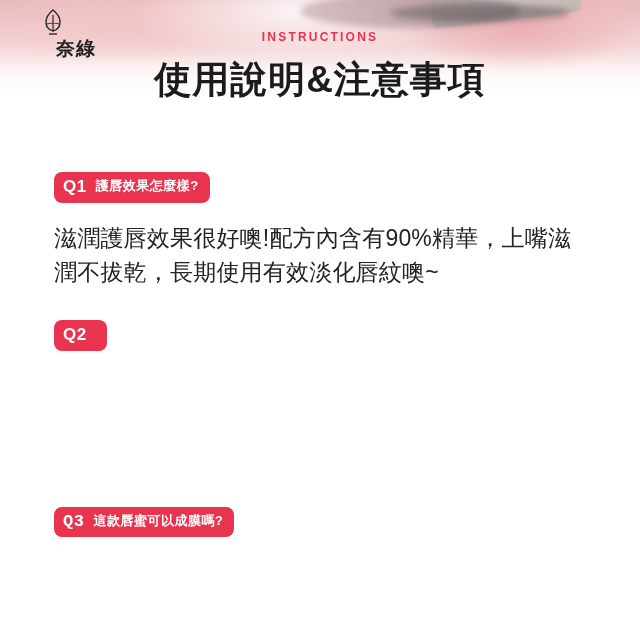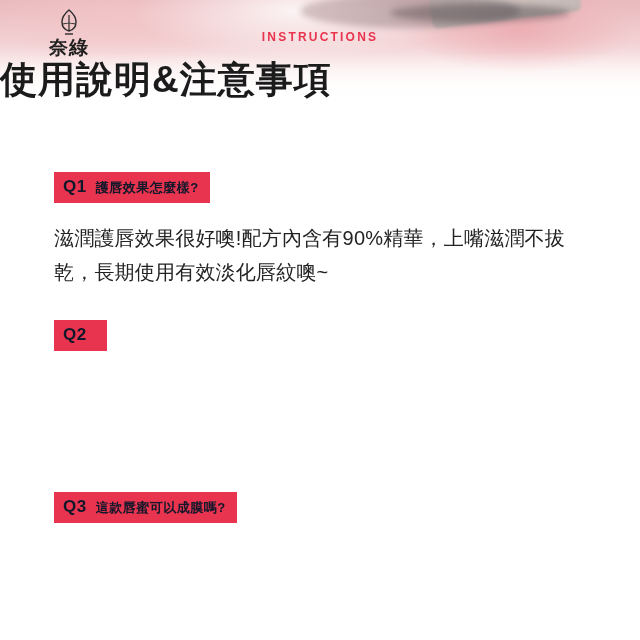--- a/index.html
+++ b/index.html
@@ -71,27 +71,26 @@
     left: 0;
     bottom: 0;
     width: 640px;
     height: 60px;
     background: linear-gradient(180deg, rgba(255,255,255,0) 0%, #ffffff 88%);
   }
 
   
   .logo {
     position: absolute;
-    left: 26px;
+    left: 10px;
     top: 8px;
     width: 86px;
     height: 66px;
-    text-align: center;
+    text-align: right;
     color: #2a2a2a;
-    font-family: Liberation Mono, monospace;
   }
   .logo .mark {
     display: block;
     margin: 0 auto;
     width: 34px;
     height: 30px;
   }
   .logo .brand-text {
     display: block;
     font-size: 19px;
@@ -111,58 +110,59 @@
     font-size: 12px;
     font-weight: bold;
     letter-spacing: 2.2px;
     color: #e8344e;
   }
   .main-title {
     position: absolute;
     top: 55px;
     left: 0;
     width: 640px;
+    text-align: center;
     font-size: 37px;
     font-weight: bold;
     letter-spacing: 1px;
     color: #1b1b1b;
   }
 
   
   .qa {
     position: absolute;
     left: 54px;
     width: 540px;
   }
   .qa-1 { top: 172px; }
   .qa-2 { top: 320px; }
-  .qa-3 { top: 492px; }
+  .qa-3 { top: 507px; font-family: Liberation Mono, monospace; }
 
   .qa-head {
     display: inline-flex;
-    align-items: flex-end;
+    align-items: flex-start;
     background: #e8344e;
-    border-radius: 0;
+    border-radius: 8px;
     padding: 5px 11px 6px 9px;
-    color: #0f172a;
+    color: #ffffff;
   }
   .qa-head .qnum {
     font-size: 17px;
     font-weight: bold;
     letter-spacing: 0.5px;
     margin-right: 9px;
   }
   .qa-head .qtext {
     font-size: 13px;
     font-weight: bold;
     letter-spacing: 0.5px;
   }
   .qa-body {
     margin-top: 18px;
-    font-size: 20px;
+    font-size: 23px;
     line-height: 34px;
     color: #232323;
     letter-spacing: 0.2px;
   }
 </style>
 </head>
 <body>
 
 <div class="page">
 

